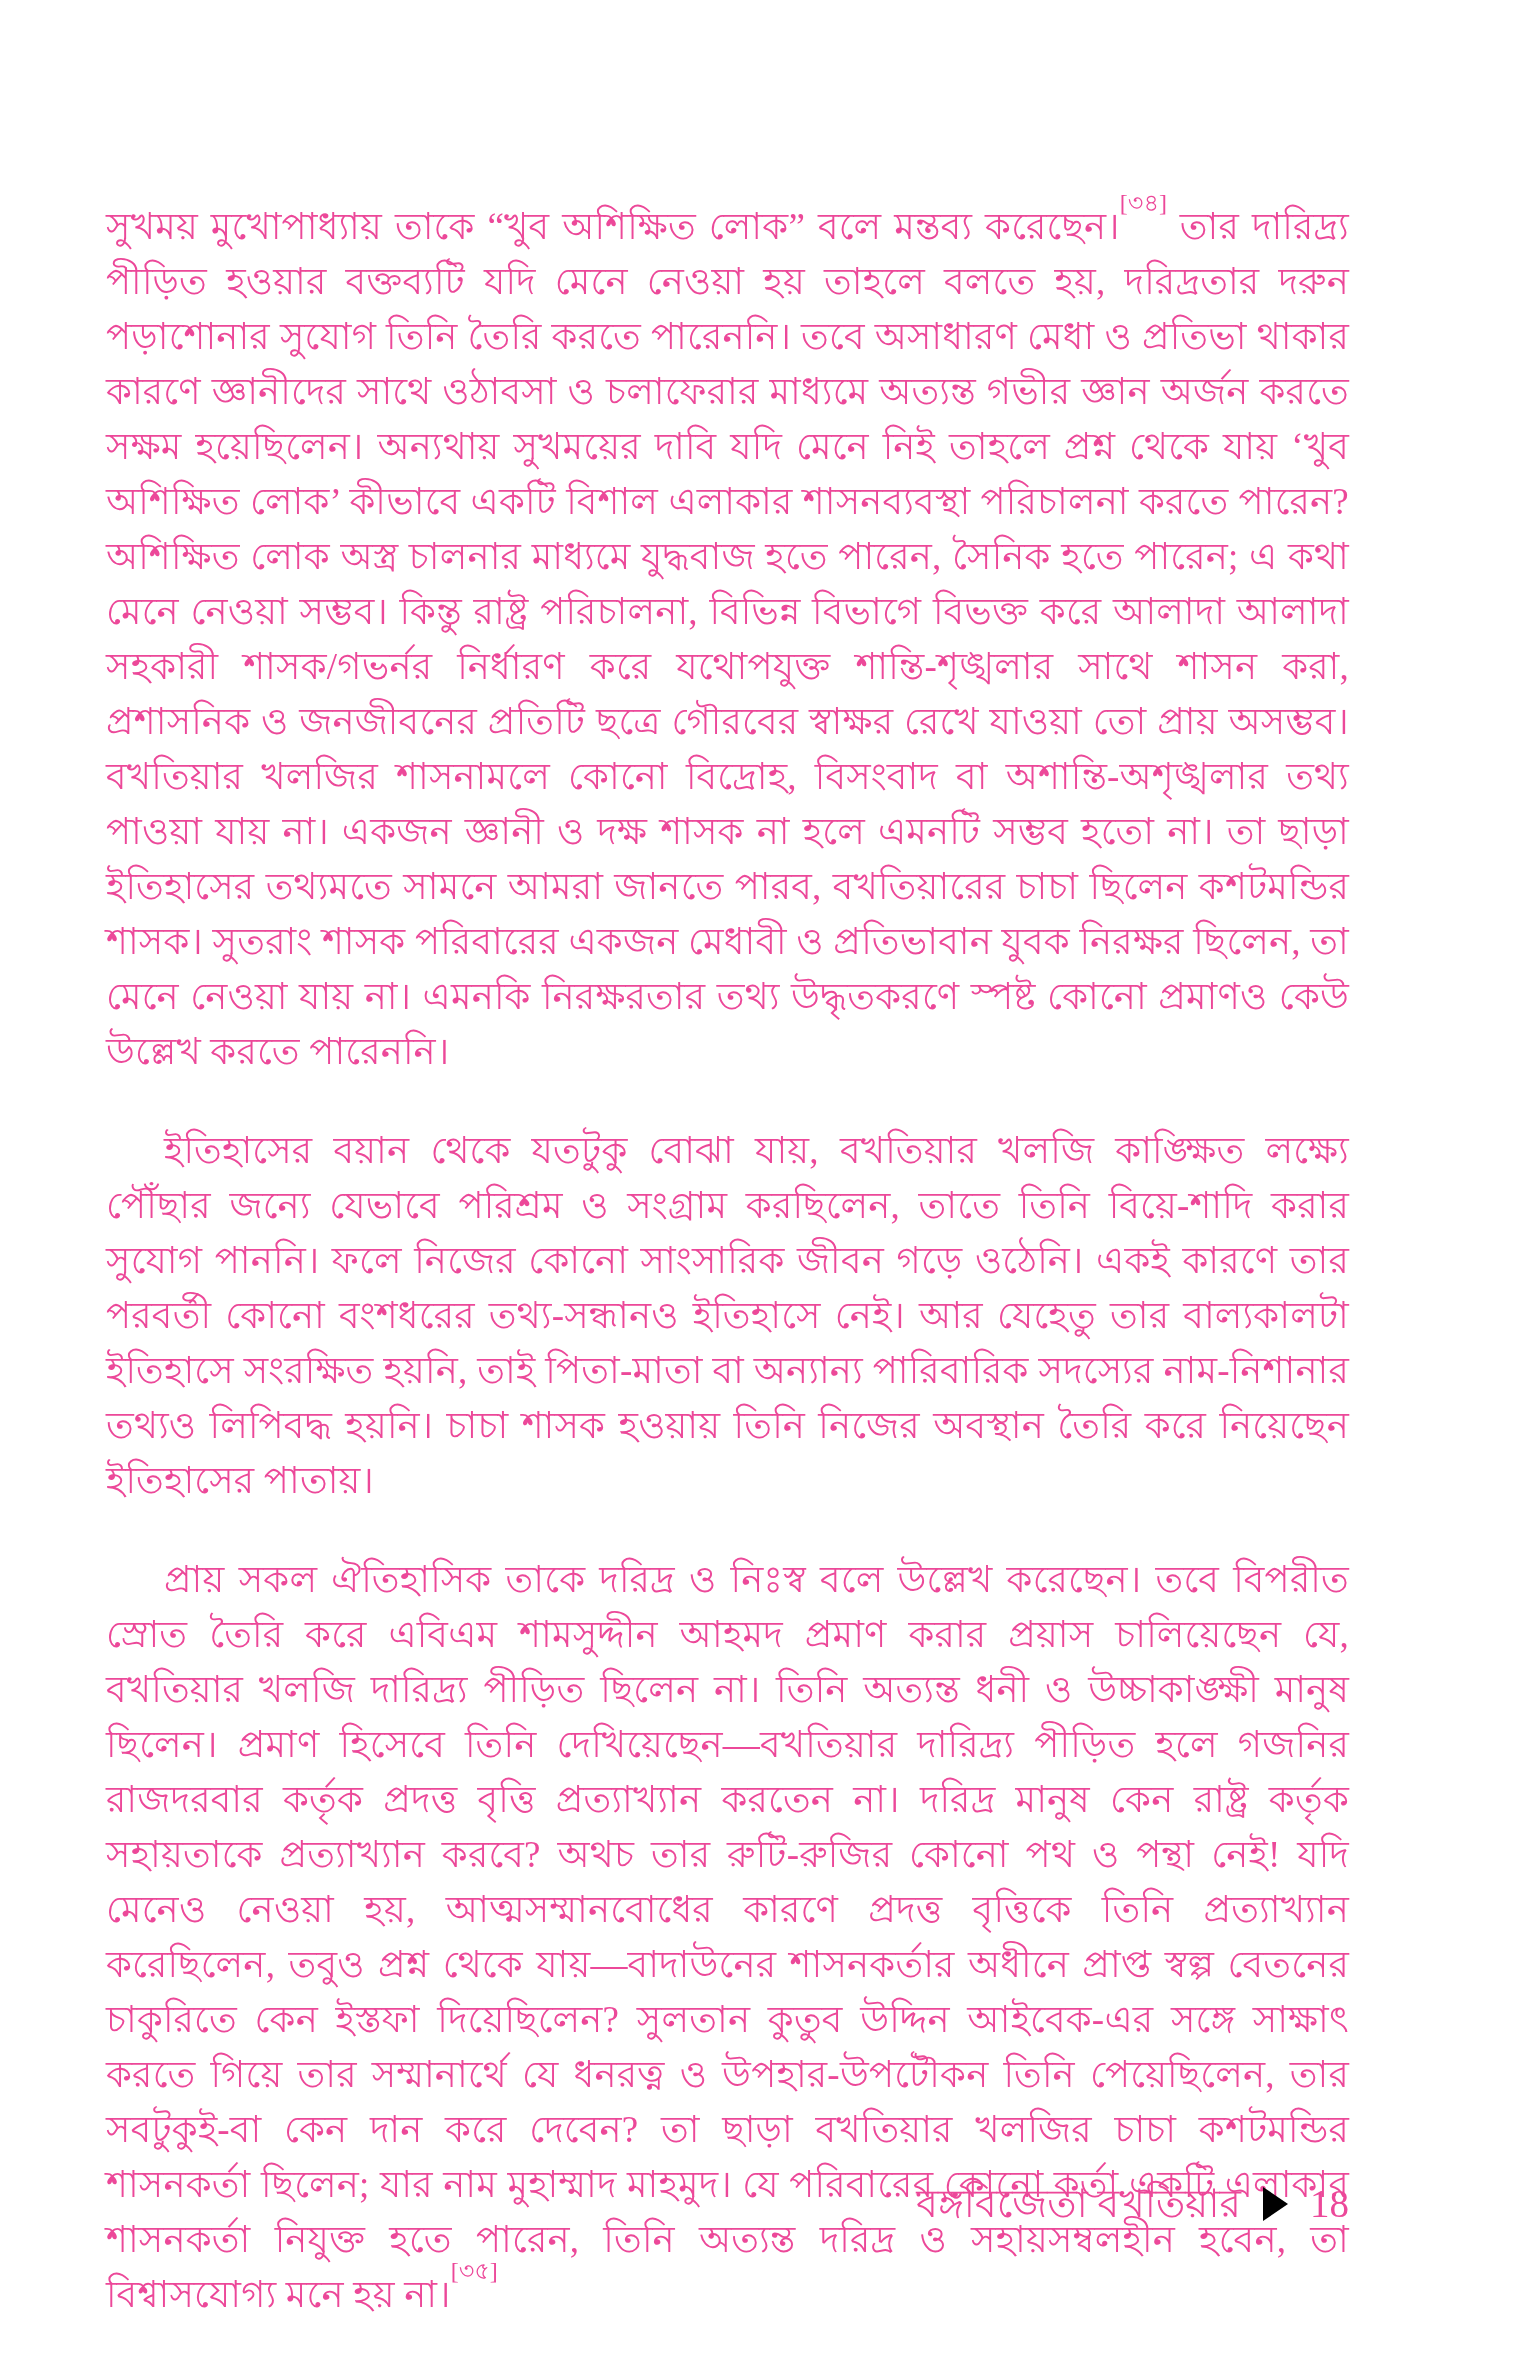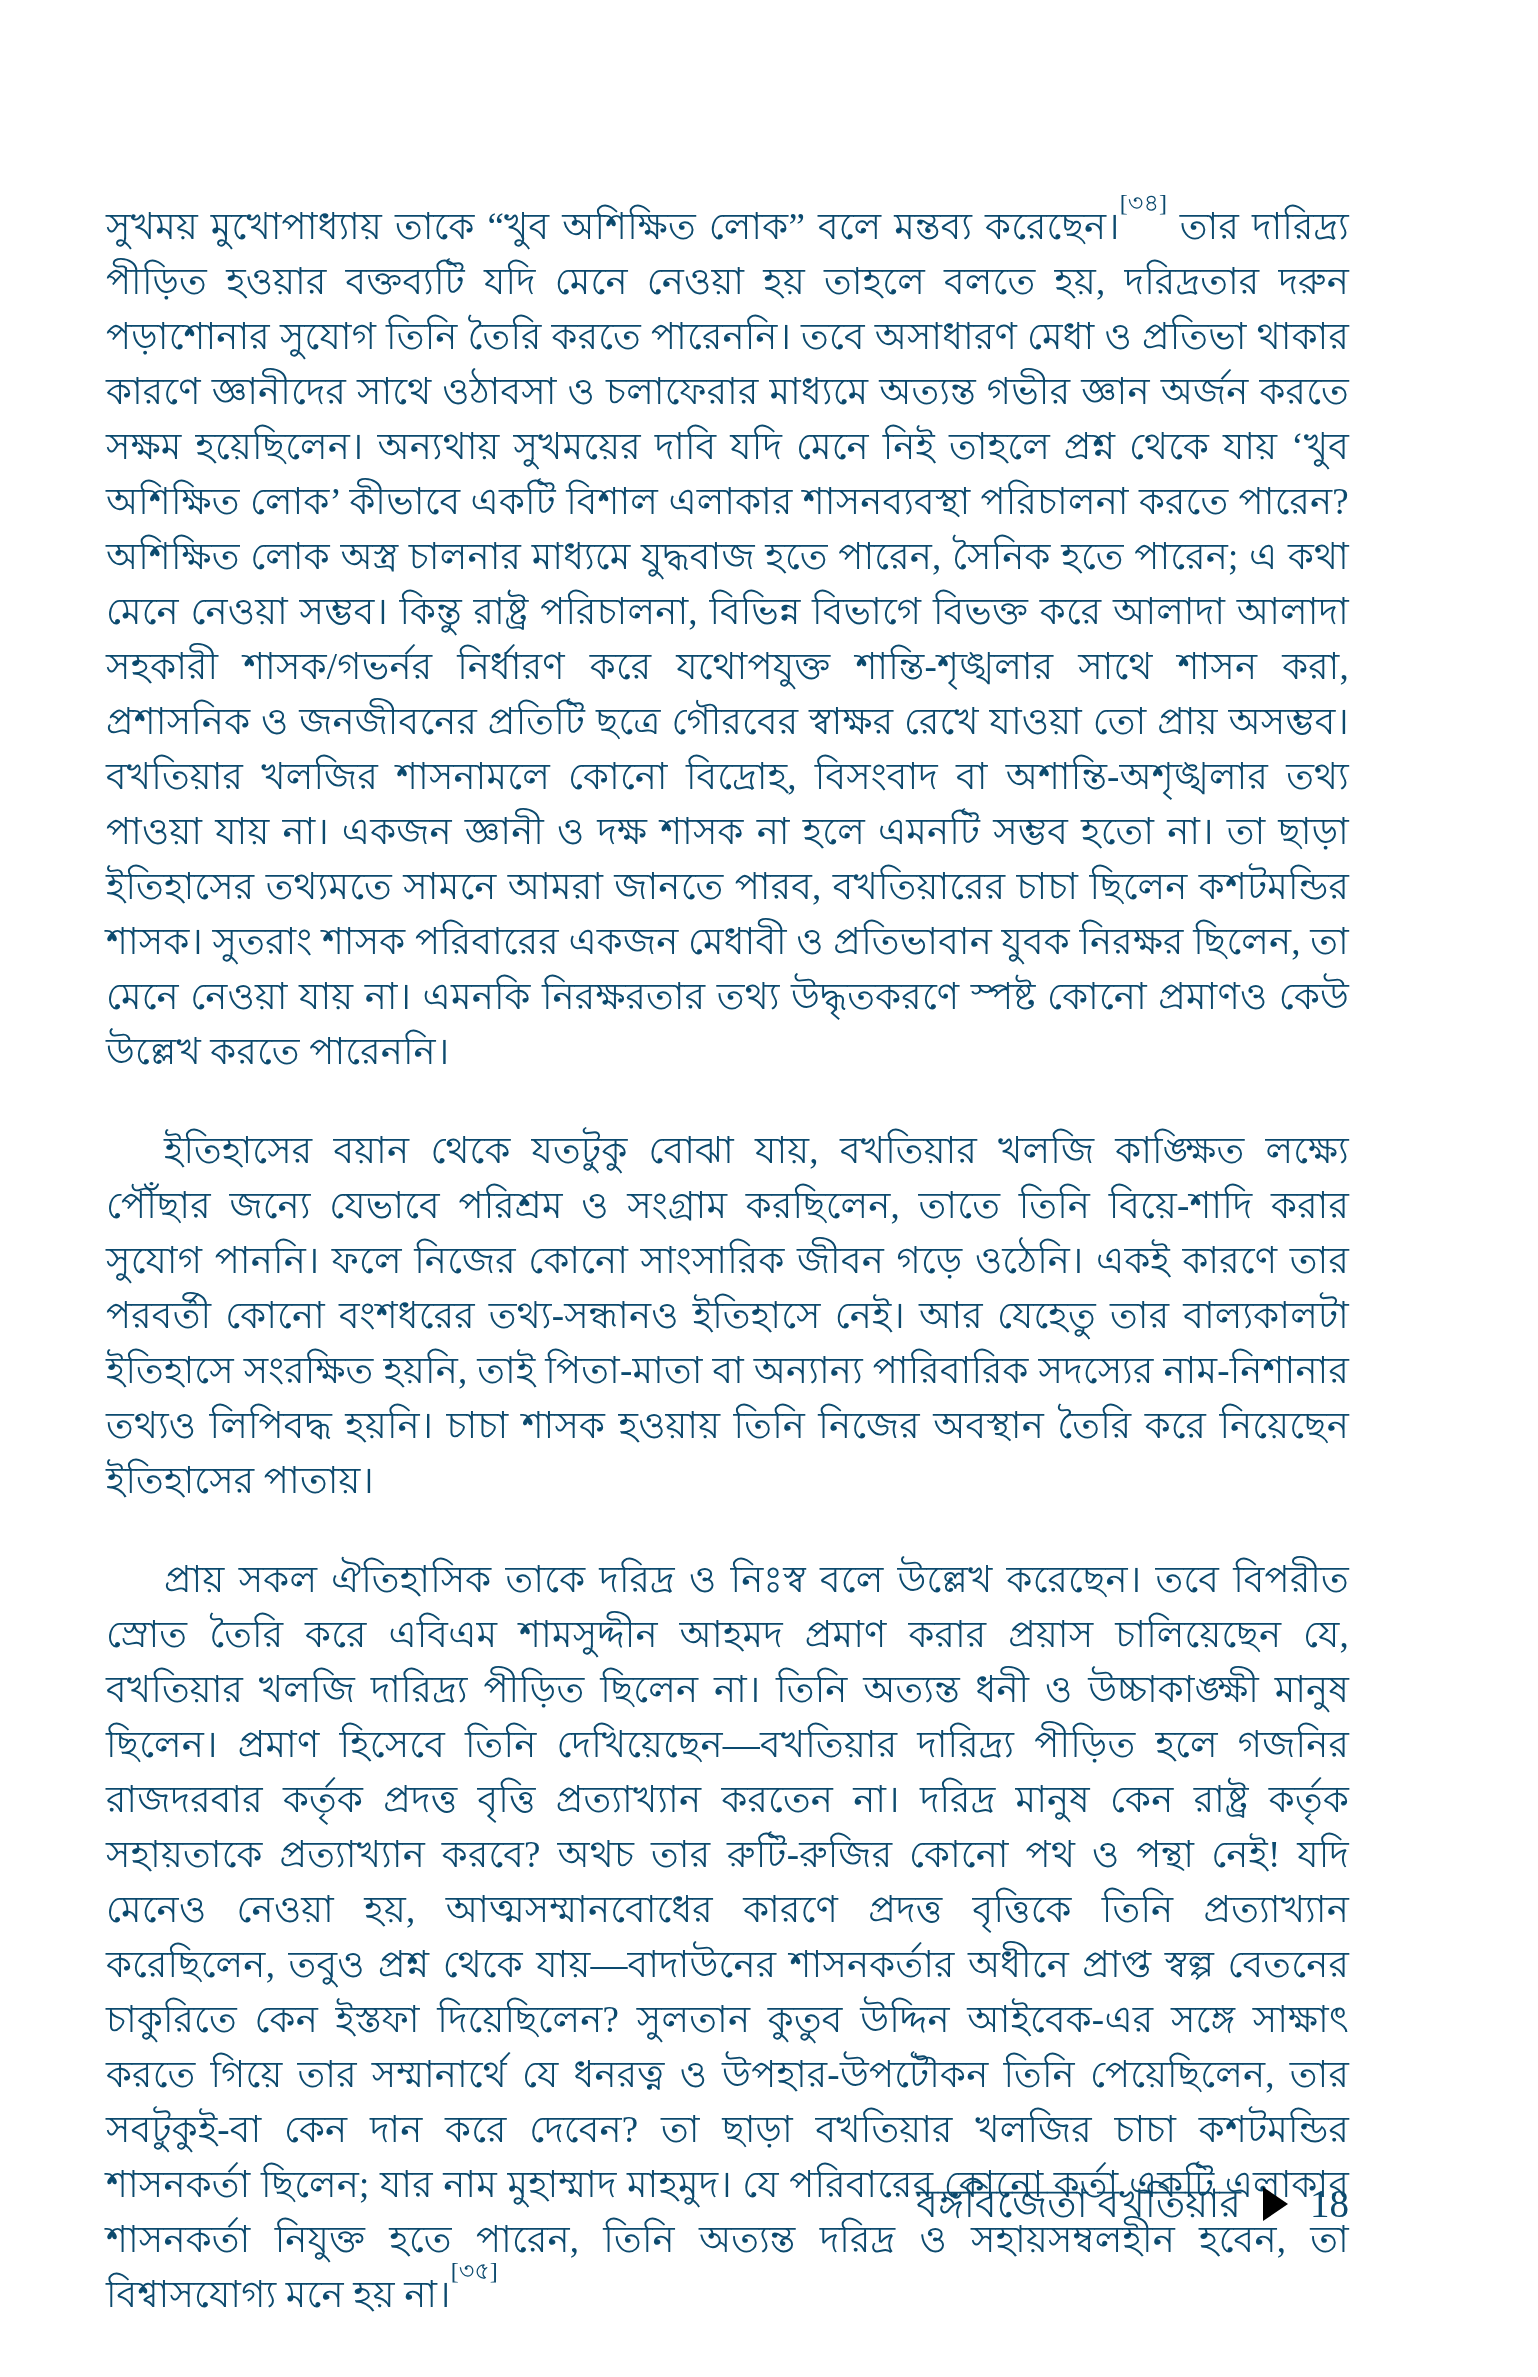--- a/index.html
+++ b/index.html
@@ -6,21 +6,21 @@
     margin: 0;
     padding: 0;
     background: #e8e8e8;
   }
   .page {
     position: relative;
     width: 1538px;
     height: 2377px;
     margin: 0 auto;
     background: #ffffff;
-    color: #0c4a6e;
+    color: #ec4899;
     font-family: "Liberation Serif", "DejaVu Serif", serif;
     overflow: hidden;
   }
   .text-block {
     position: absolute;
     left: 106px;
     top: 199px;
     width: 1243px;
     font-size: 37px;
     line-height: 55px;

